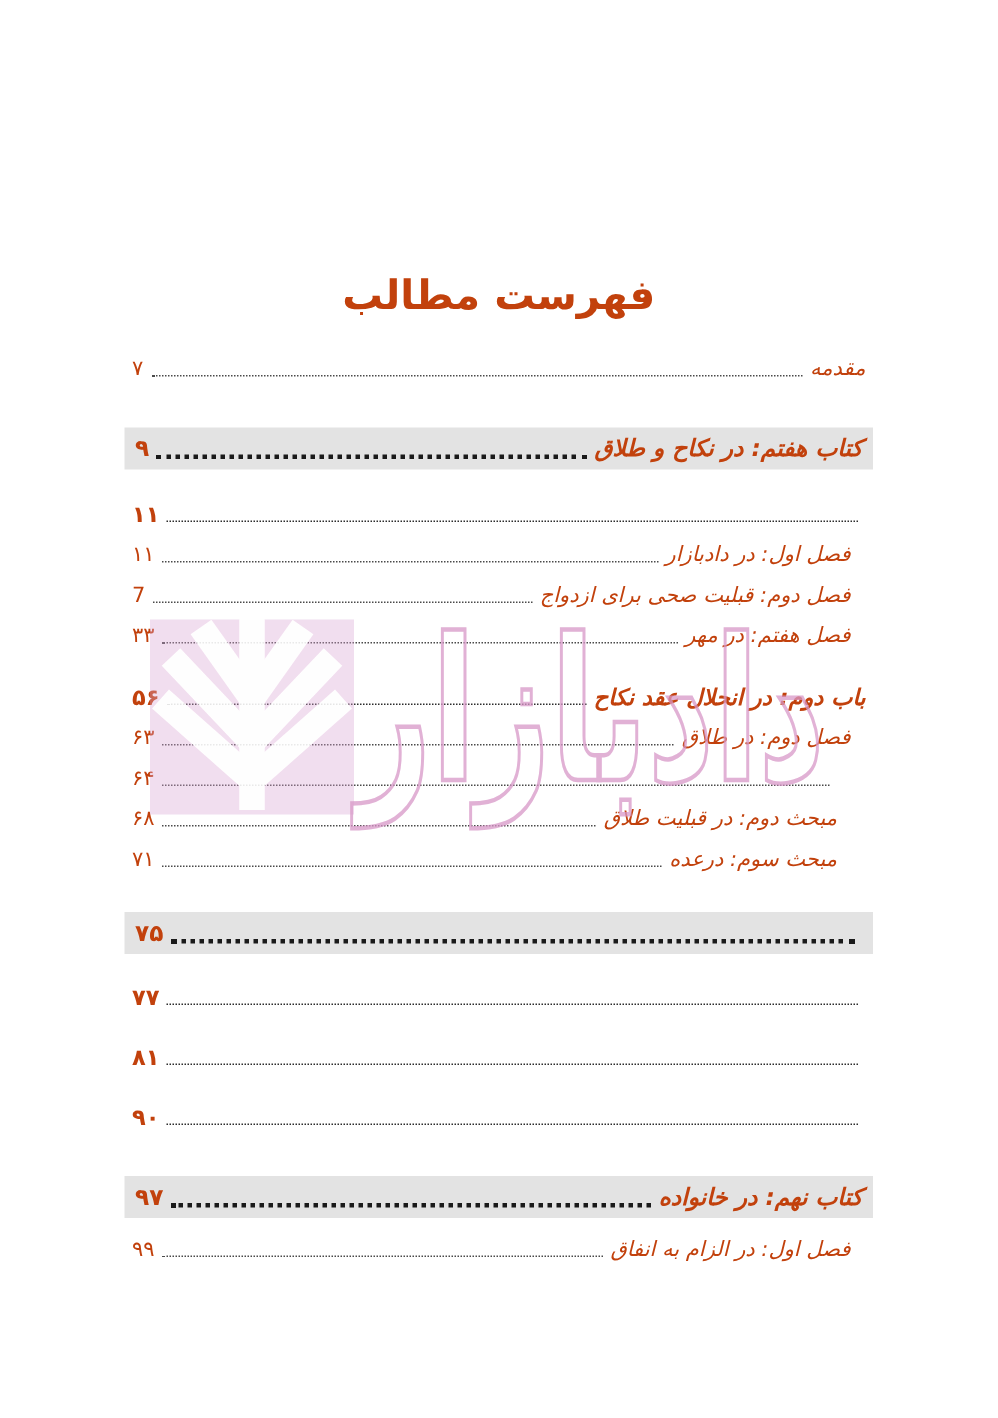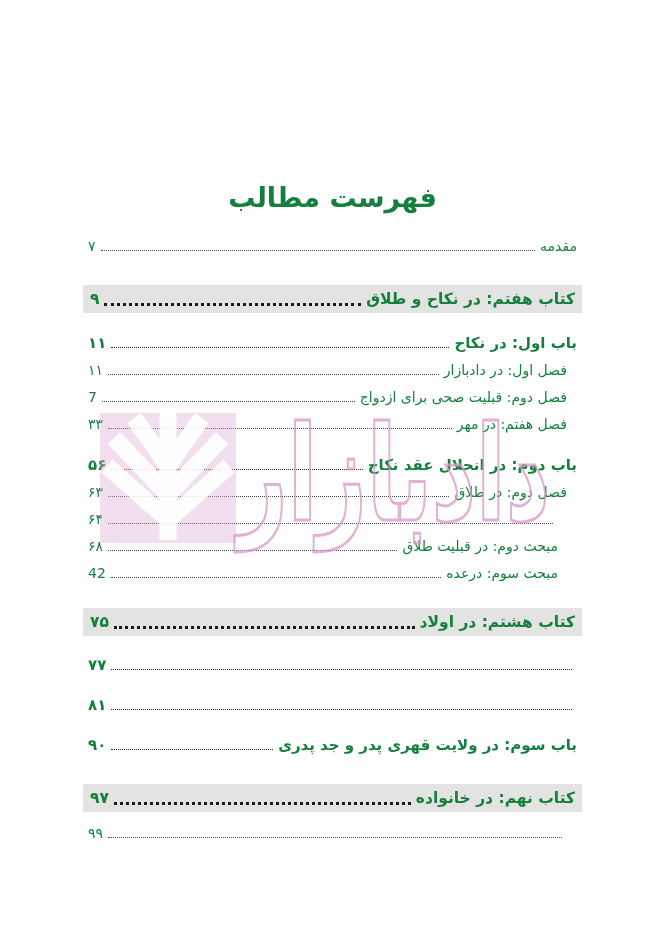--- a/index.html
+++ b/index.html
@@ -2,21 +2,21 @@
 <html lang="fa" dir="rtl"><head>
 <meta charset="utf-8">
 <style>
   html,body{margin:0;padding:0;background:#ffffff;}
   .page{
     position:relative;
     width:665px;height:945px;
     background:#ffffff;
     overflow:hidden;
     font-family:"DejaVu Sans", sans-serif;
-    color:#15803d;
+    color:#c2410c;
     direction:rtl;
   }
   .content{
     position:absolute;
     top:0; right:88px; left:88px;
     direction:rtl;
   }
   .title{
     margin-top:178px;
     height:40px;
@@ -25,21 +25,21 @@
     font-weight:bold;
     line-height:40px;
   }
   .row{
     display:flex;
     align-items:center;
     height:22px;
     font-size:14px;
     line-height:22px;
   }
-  .row .label{white-space:nowrap;}
+  .row .label{white-space:nowrap;font-style:italic;}
   .row .dots{
     flex:1 1 auto;
     height:0;
     align-self:flex-end;
     margin:0 5px 6px 5px;
     border-bottom:1.5px dotted #4a4a4a;
   }
   .row .num{white-space:nowrap;}
   
   .fasl{padding-right:10px;}
@@ -79,21 +79,20 @@
       <span class="num">۷</span>
     </div>
 
     <div class="row book" style="margin-top:28px">
       <span class="label">کتاب هفتم: در نکاح و طلاق</span>
       <span class="dots"></span>
       <span class="num">۹</span>
     </div>
 
     <div class="row bab" style="margin-top:19px">
-      <span class="label">باب اول: در نکاح</span>
       <span class="dots"></span>
       <span class="num">۱۱</span>
     </div>
 
     <div class="row fasl" style="margin-top:5px">
       <span class="label">فصل اول: در دادبازار</span>
       <span class="dots"></span>
       <span class="num">۱۱</span>
     </div>
 
@@ -128,52 +127,51 @@
 
     <div class="row mabhas" style="margin-top:5px">
       <span class="label">مبحث دوم: در قبلیت طلاق</span>
       <span class="dots"></span>
       <span class="num">۶۸</span>
     </div>
 
     <div class="row mabhas" style="margin-top:5px">
       <span class="label">مبحث سوم: درعده</span>
       <span class="dots"></span>
-      <span class="num">42</span>
+      <span class="num">۷۱</span>
     </div>
 
     <div class="row book" style="margin-top:24px">
-      <span class="label">کتاب هشتم: در اولاد</span>
       <span class="dots"></span>
       <span class="num">۷۵</span>
     </div>
 
     <div class="row bab" style="margin-top:18px">
       <span class="dots"></span>
       <span class="num">۷۷</span>
     </div>
 
     <div class="row bab" style="margin-top:18px">
       <span class="dots"></span>
       <span class="num">۸۱</span>
     </div>
 
     <div class="row bab" style="margin-top:18px">
-      <span class="label">باب سوم: در ولایت قهری پدر و جد پدری</span>
       <span class="dots"></span>
       <span class="num">۹۰</span>
     </div>
 
     <div class="row book" style="margin-top:28px">
       <span class="label">کتاب نهم: در خانواده</span>
       <span class="dots"></span>
       <span class="num">۹۷</span>
     </div>
 
     <div class="row fasl" style="margin-top:10px">
+      <span class="label">فصل اول: در الزام به انفاق</span>
       <span class="dots"></span>
       <span class="num">۹۹</span>
     </div>
 
   </div>
 
   <div class="watermark">
     <svg width="470" height="178" viewBox="0 0 470 178" xmlns="http://www.w3.org/2000/svg">
 
       <g opacity="0.9">

